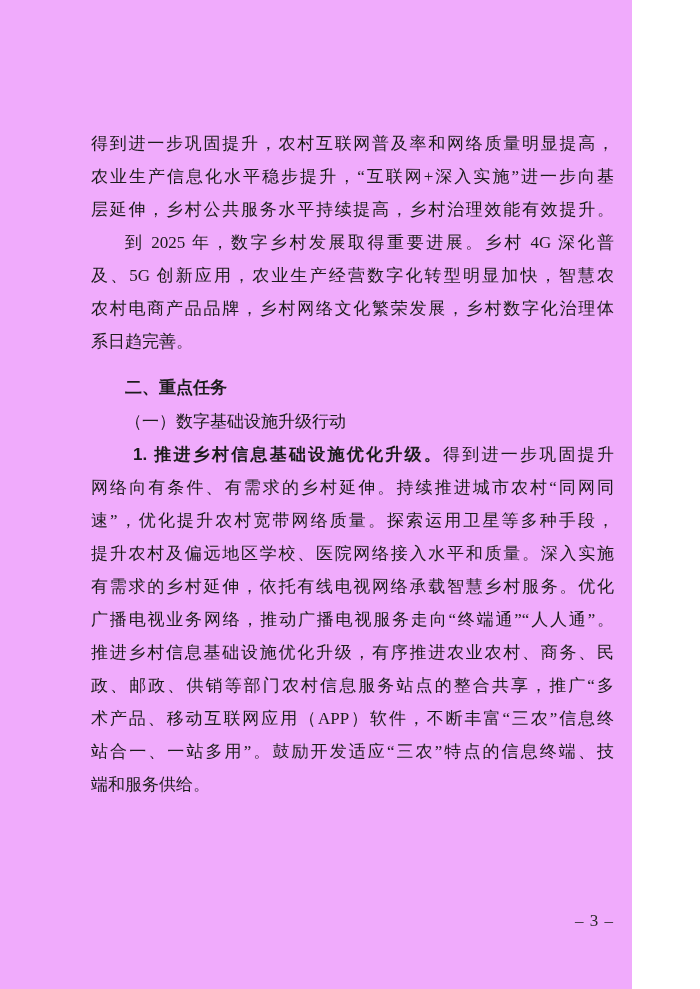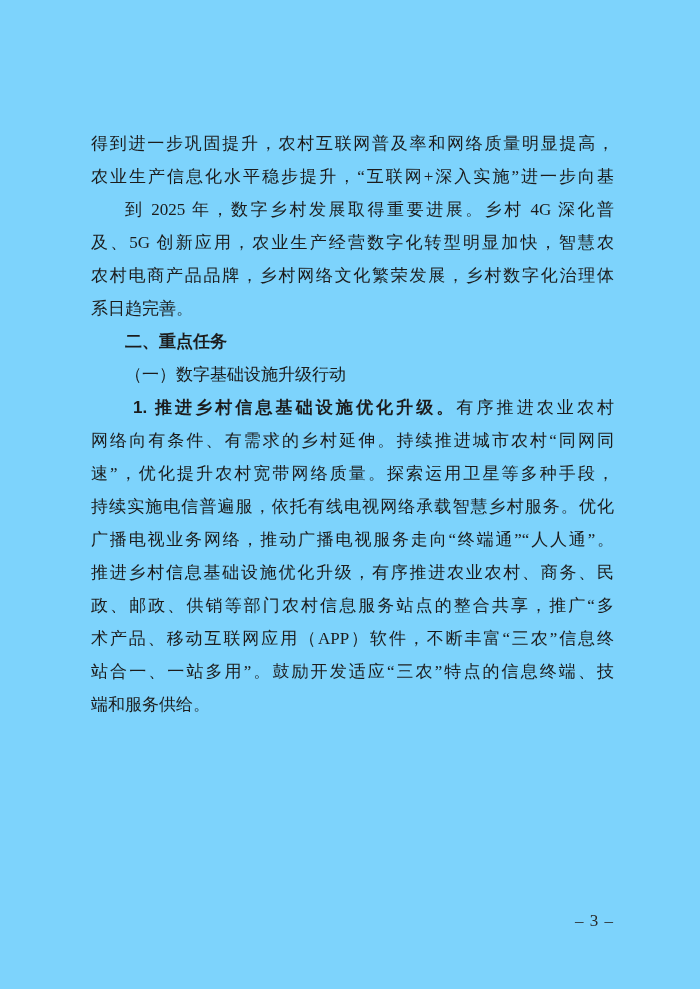--- a/index.html
+++ b/index.html
@@ -2,23 +2,23 @@
 <html lang="zh"><head>
 <meta charset="utf-8">
 <style>
   html, body {
     margin: 0;
     padding: 0;
     background: #ffffff;
   }
   .page {
     position: relative;
-    width: 700px;
+    width: 632px;
     height: 989px;
-    background: #7dd3fc;
+    background: #f0abfc;
     overflow: hidden;
     font-family: "Liberation Serif", "DejaVu Serif", serif;
     color: #1c1c1c;
   }
   .text-block {
     position: absolute;
     left: 91px;
     top: 127px;
     width: 523px;
     font-size: 17px;
@@ -32,22 +32,23 @@
     white-space: normal;
   }
   .ln.endleft {
     text-align-last: left;
   }
   .indent {
     text-indent: 2em;
   }
   .h-bold {
     font-weight: 700;
-    font-family: Liberation Serif, serif;
+    font-family: Liberation Mono, monospace;
     text-align-last: left;
+    margin-top: 14px;
   }
   .h-kai {
     font-weight: 400;
     text-align-last: left;
   }
   .bold-lead {
     font-weight: 700;
     font-family: "Liberation Sans", "DejaVu Sans", sans-serif;
     margin-left: 8px;
   }
@@ -64,35 +65,37 @@
   }
 </style>
 </head>
 <body>
 
 <div class="page">
   <div class="text-block">
 
     <p class="ln">得到进一步巩固提升，农村互联网普及率和网络质量明显提高，</p>
     <p class="ln">农业生产信息化水平稳步提升，“互联网+深入实施”进一步向基</p>
+    <p class="ln">层延伸，乡村公共服务水平持续提高，乡村治理效能有效提升。</p>
 
     <p class="ln indent">到 2025 年，数字乡村发展取得重要进展。乡村 4G 深化普</p>
     <p class="ln">及、5G 创新应用，农业生产经营数字化转型明显加快，智慧农</p>
     <p class="ln">农村电商产品品牌，乡村网络文化繁荣发展，乡村数字化治理体</p>
     <p class="ln endleft">系日趋完善。</p>
 
     <p class="ln indent h-bold">二、重点任务</p>
 
     <p class="ln indent h-kai">（一）数字基础设施升级行动</p>
 
-    <p class="ln indent"><span class="bold-lead">1. 推进乡村信息基础设施优化升级。</span><span>有序推进农业农村</span></p>
+    <p class="ln indent"><span class="bold-lead">1. 推进乡村信息基础设施优化升级。</span><span>得到进一步巩固提升</span></p>
 
     <p class="ln">网络向有条件、有需求的乡村延伸。持续推进城市农村“同网同</p>
     <p class="ln">速”，优化提升农村宽带网络质量。探索运用卫星等多种手段，</p>
-    <p class="ln">持续实施电信普遍服，依托有线电视网络承载智慧乡村服务。优化</p>
+    <p class="ln">提升农村及偏远地区学校、医院网络接入水平和质量。深入实施</p>
+    <p class="ln">有需求的乡村延伸，依托有线电视网络承载智慧乡村服务。优化</p>
     <p class="ln">广播电视业务网络，推动广播电视服务走向“终端通”“人人通”。</p>
     <p class="ln">推进乡村信息基础设施优化升级，有序推进农业农村、商务、民</p>
     <p class="ln">政、邮政、供销等部门农村信息服务站点的整合共享，推广“多</p>
     <p class="ln">术产品、移动互联网应用（APP）软件，不断丰富“三农”信息终</p>
     <p class="ln">站合一、一站多用”。鼓励开发适应“三农”特点的信息终端、技</p>
     <p class="ln endleft">端和服务供给。</p>
 
   </div>
 
   <div class="footer">– 3 –</div>

